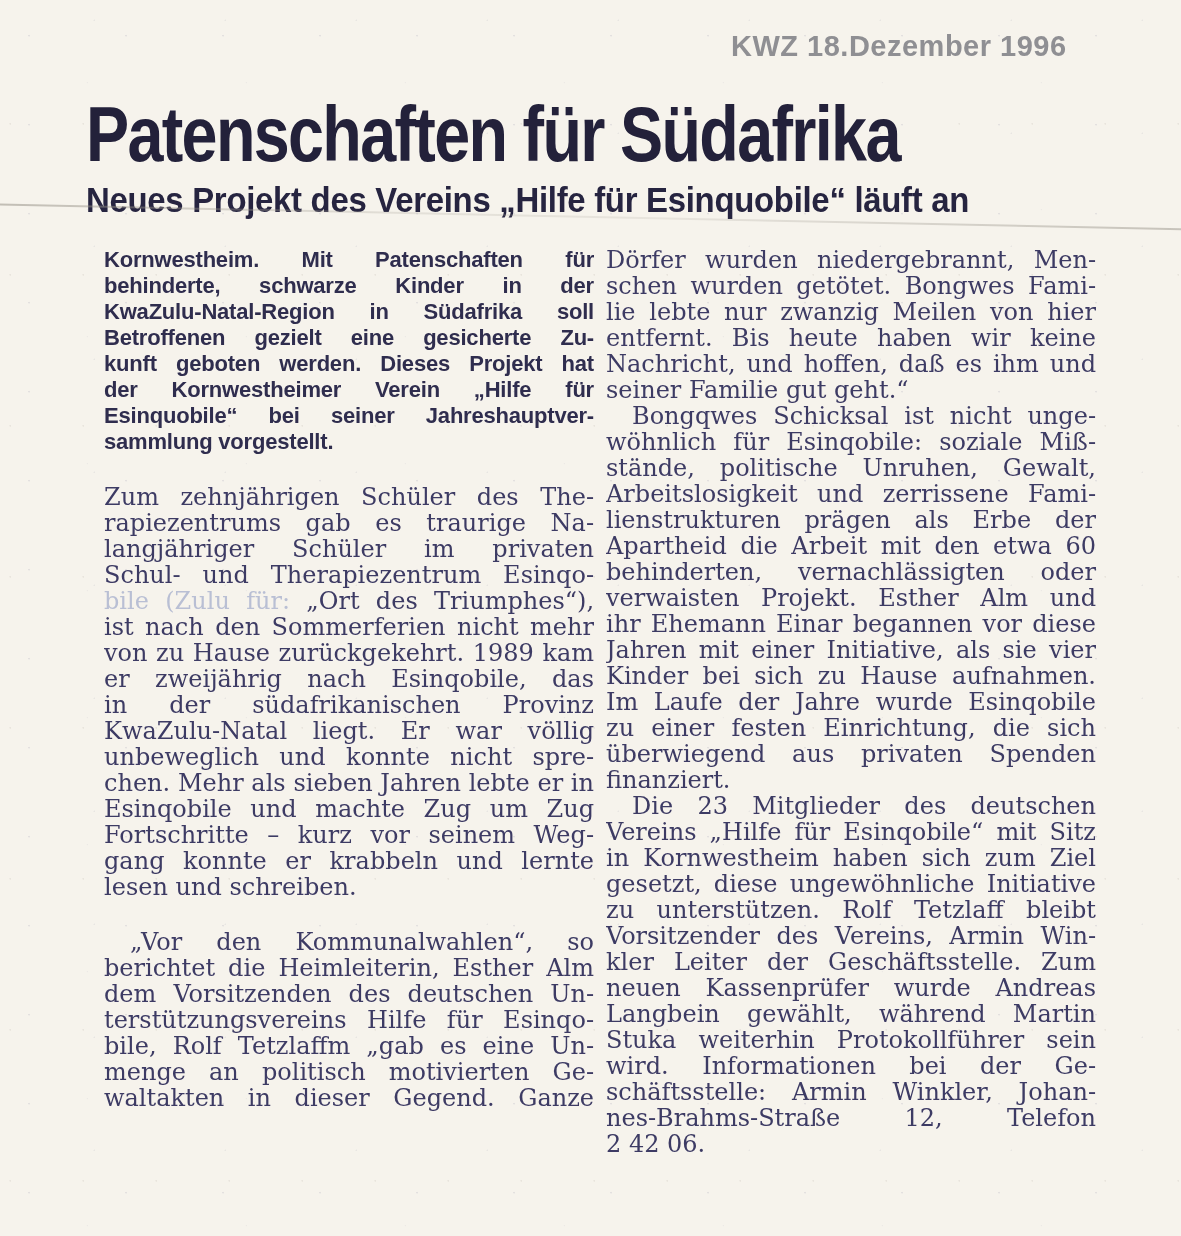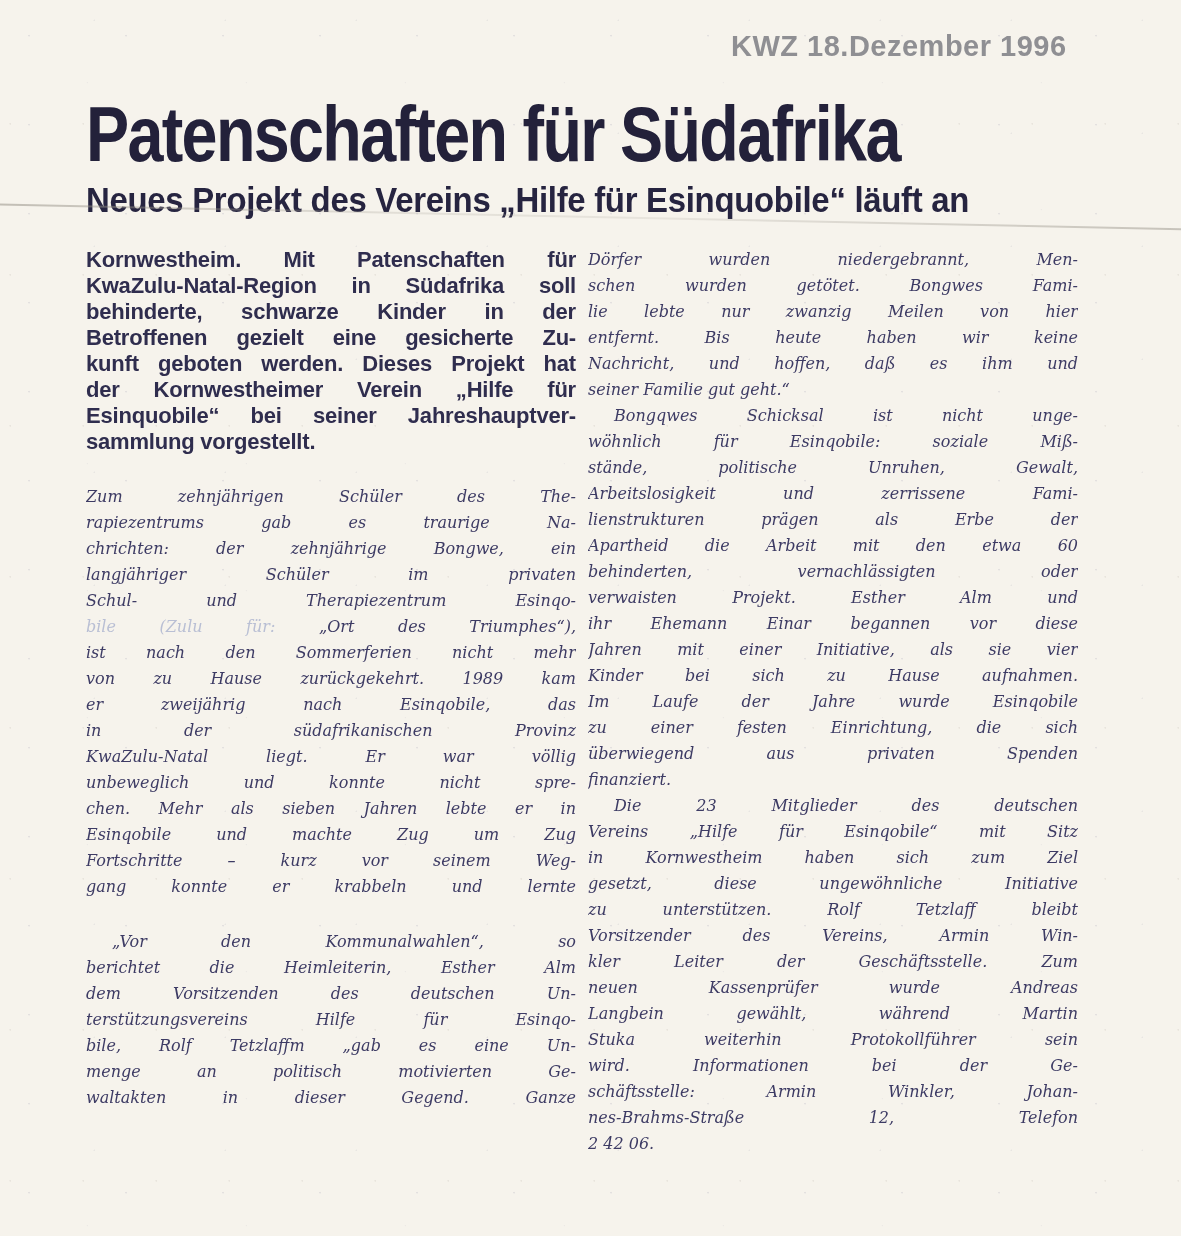--- a/index.html
+++ b/index.html
@@ -72,21 +72,21 @@
     height: 2px;
     background: linear-gradient(to right,
       rgba(150,145,135,0.55), rgba(170,165,155,0.25) 35%,
       rgba(150,145,135,0.15) 55%, rgba(150,145,135,0.5));
     transform: rotate(1.2deg);
     pointer-events: none;
   }
 
   .columns {
     position: absolute;
-    left: 86px;
+    left: 104px;
     top: 247px;
     width: 1012px;
     display: flex;
     gap: 12px;
   }
   .column { width: 490px; }
 
   .para { margin: 0; }
   .para.gap { margin-top: 29px; }
 
@@ -101,23 +101,22 @@
 
   .para.lead .line {
     font-family: "Liberation Sans", sans-serif;
     font-weight: 700;
     font-size: 22px;
     letter-spacing: -0.2px;
     color: #2f2d4e;
   }
   .para.body .line {
     font-family: "DejaVu Serif", "Liberation Serif", serif;
-    font-size: 16px;
+    font-size: 24px;
     color: #3d3b64;
-    font-style: italic;
   }
   .para.indent .line:first-child { text-indent: 26px; }
 
   .faded { color: #b9bfd4; }
 </style>
 </head>
 <body>
 
 <div class="clipping">
 
@@ -126,45 +125,45 @@
   <div class="headline">Patenschaften für Südafrika</div>
 
   <div class="subheadline">Neues Projekt des Vereins „Hilfe für Esinquobile“ läuft an</div>
 
   <div class="crease"></div>
 
   <div class="columns">
     <div class="column">
         <div class="para lead">
           <div class="line">Kornwestheim. Mit Patenschaften für</div>
+          <div class="line">behinderte, schwarze Kinder in der</div>
           <div class="line">KwaZulu-Natal-Region in Südafrika soll</div>
-          <div class="line">behinderte, schwarze Kinder in der</div>
           <div class="line">Betroffenen gezielt eine gesicherte Zu-</div>
           <div class="line">kunft geboten werden. Dieses Projekt hat</div>
           <div class="line">der Kornwestheimer Verein „Hilfe für</div>
           <div class="line">Esinquobile“ bei seiner Jahreshauptver-</div>
           <div class="line last">sammlung vorgestellt.</div>
         </div>
         <div class="para body gap">
           <div class="line">Zum zehnjährigen Schüler des The-</div>
           <div class="line">rapiezentrums gab es traurige Na-</div>
-          <div class="line">chrichten: der zehnjährige Bongwe, ein</div>
           <div class="line">langjähriger Schüler im privaten</div>
           <div class="line">Schul- und Therapiezentrum Esinqo-</div>
           <div class="line"><span class="faded">bile (Zulu für:</span> „Ort des Triumphes“),</div>
           <div class="line">ist nach den Sommerferien nicht mehr</div>
           <div class="line">von zu Hause zurückgekehrt. 1989 kam</div>
           <div class="line">er zweijährig nach Esinqobile, das</div>
           <div class="line">in der südafrikanischen Provinz</div>
           <div class="line">KwaZulu-Natal liegt. Er war völlig</div>
           <div class="line">unbeweglich und konnte nicht spre-</div>
           <div class="line">chen. Mehr als sieben Jahren lebte er in</div>
           <div class="line">Esinqobile und machte Zug um Zug</div>
           <div class="line">Fortschritte – kurz vor seinem Weg-</div>
           <div class="line">gang konnte er krabbeln und lernte</div>
+          <div class="line last">lesen und schreiben.</div>
         </div>
         <div class="para body indent gap">
           <div class="line">„Vor den Kommunalwahlen“, so</div>
           <div class="line">berichtet die Heimleiterin, Esther Alm</div>
           <div class="line">dem Vorsitzenden des deutschen Un-</div>
           <div class="line">terstützungsvereins Hilfe für Esinqo-</div>
           <div class="line">bile, Rolf Tetzlaffm „gab es eine Un-</div>
           <div class="line">menge an politisch motivierten Ge-</div>
           <div class="line">waltakten in dieser Gegend. Ganze</div>
         </div>

